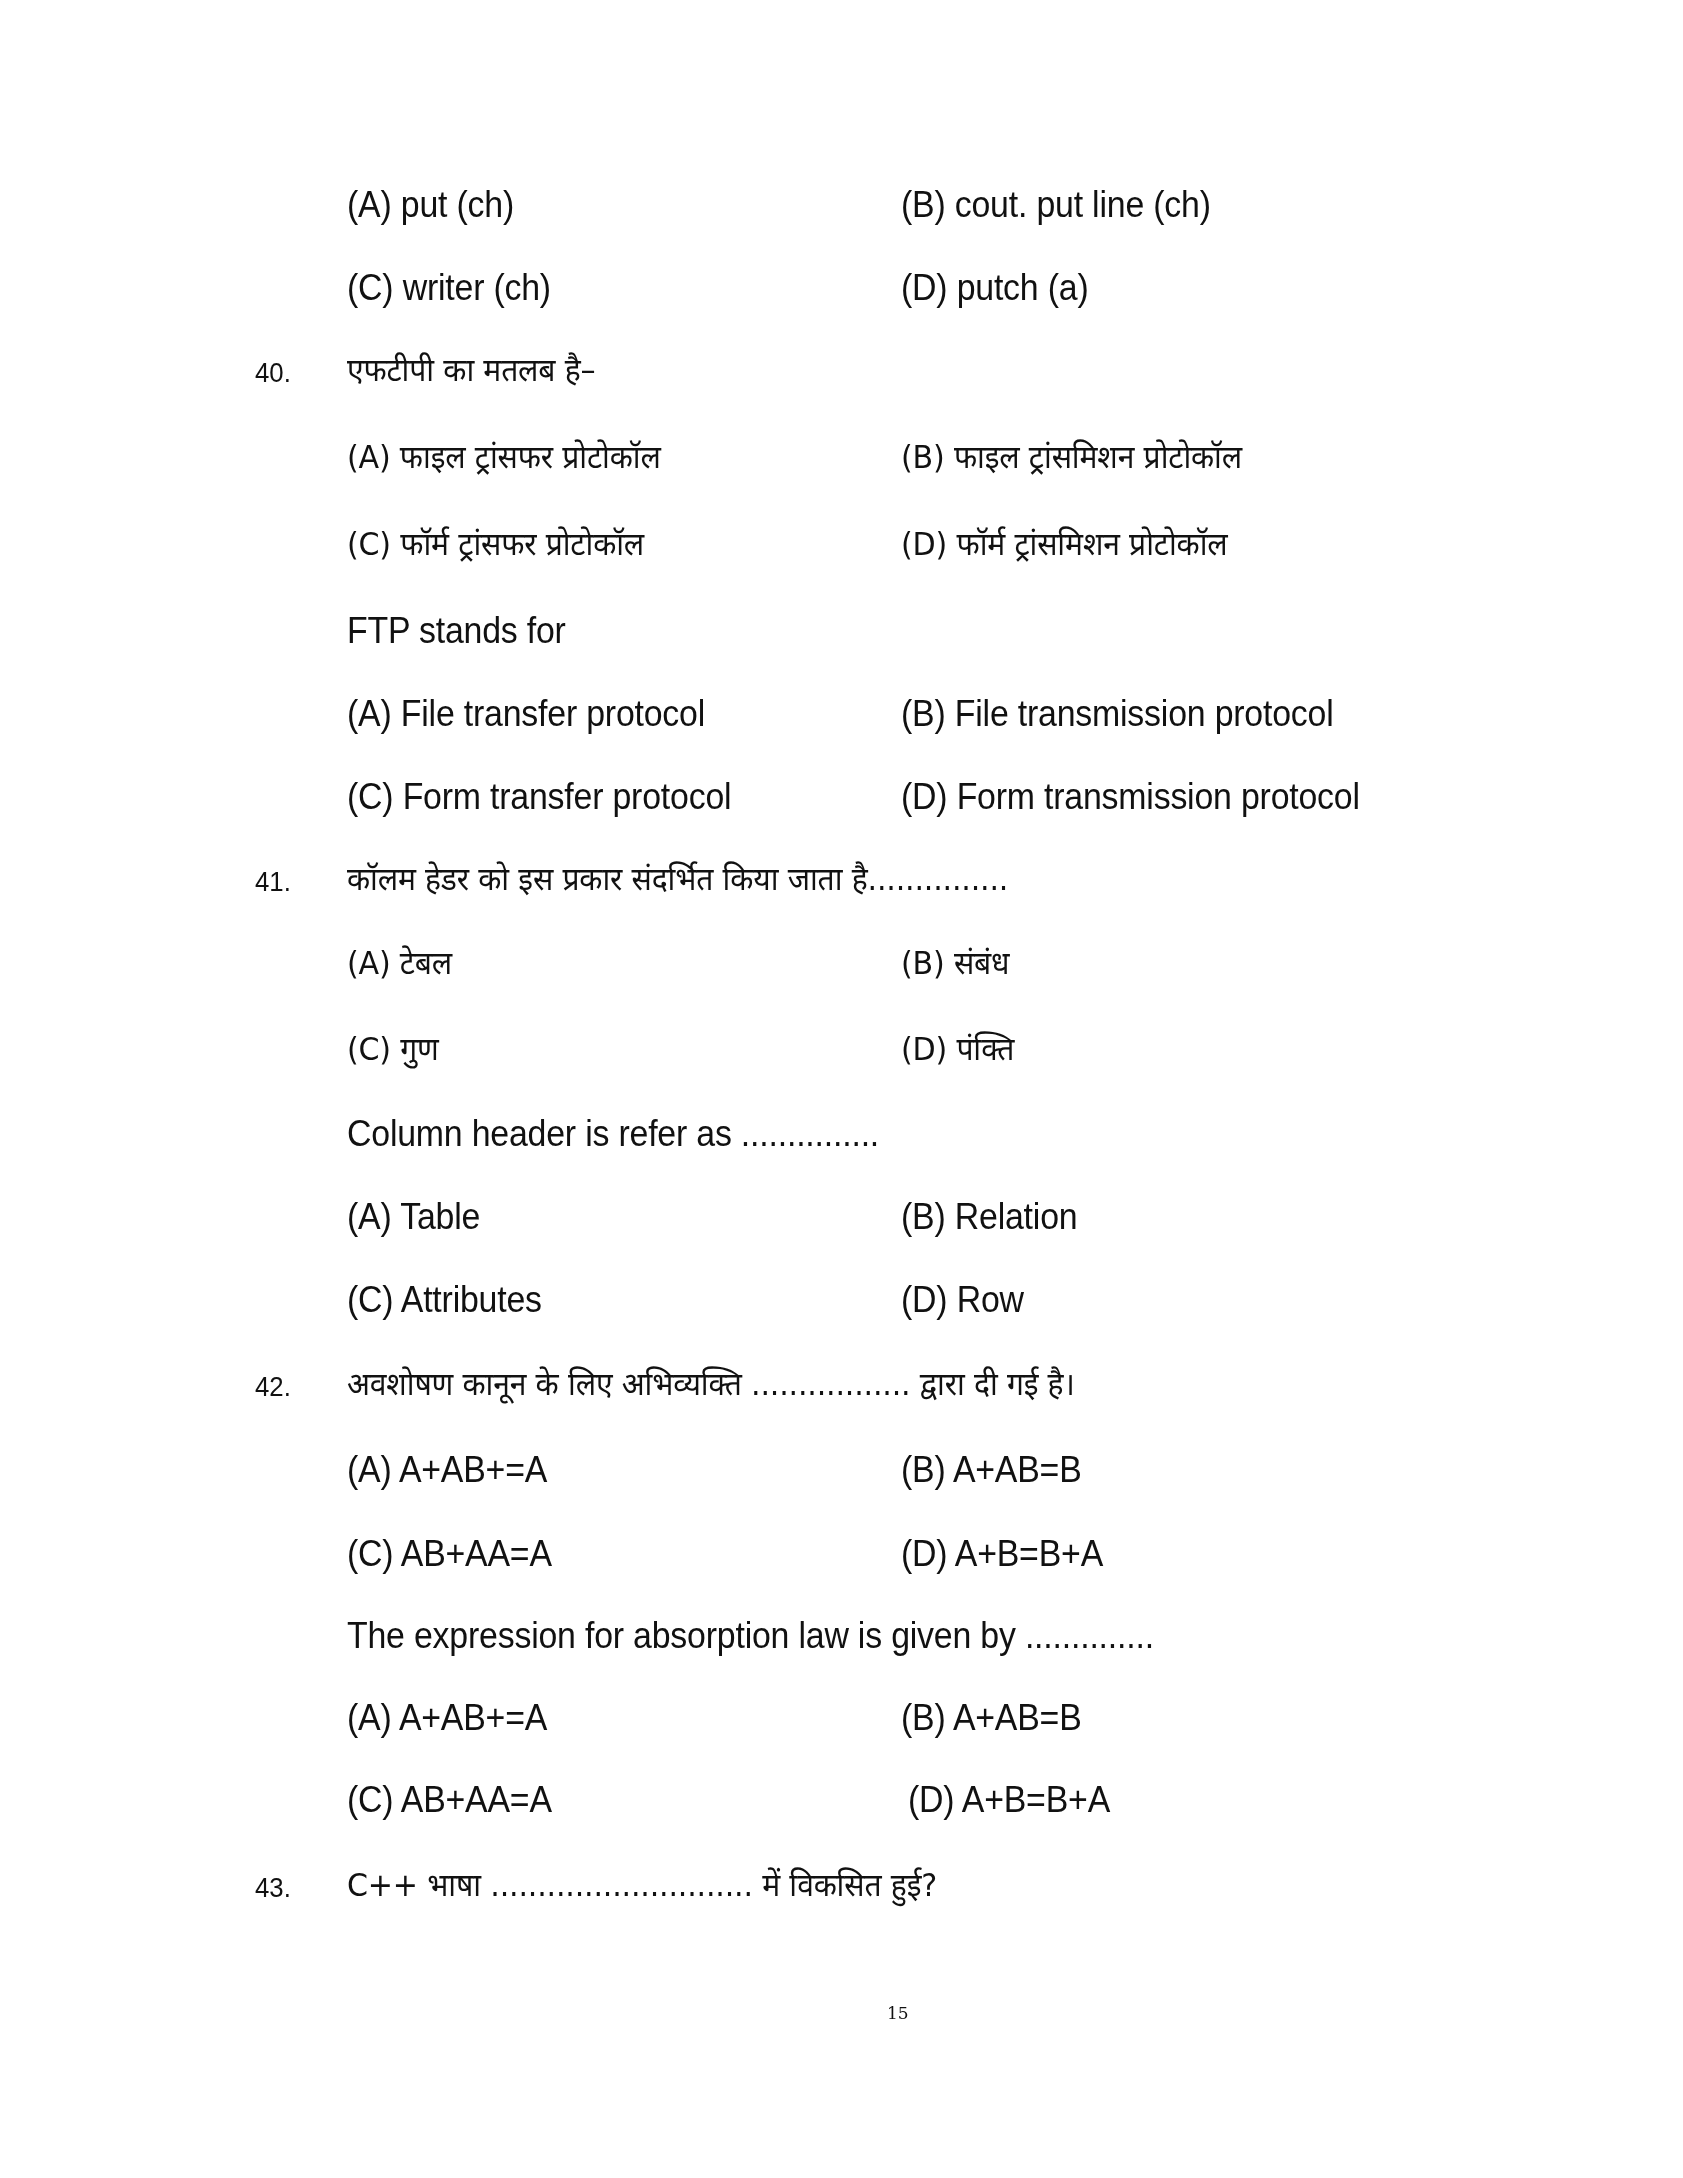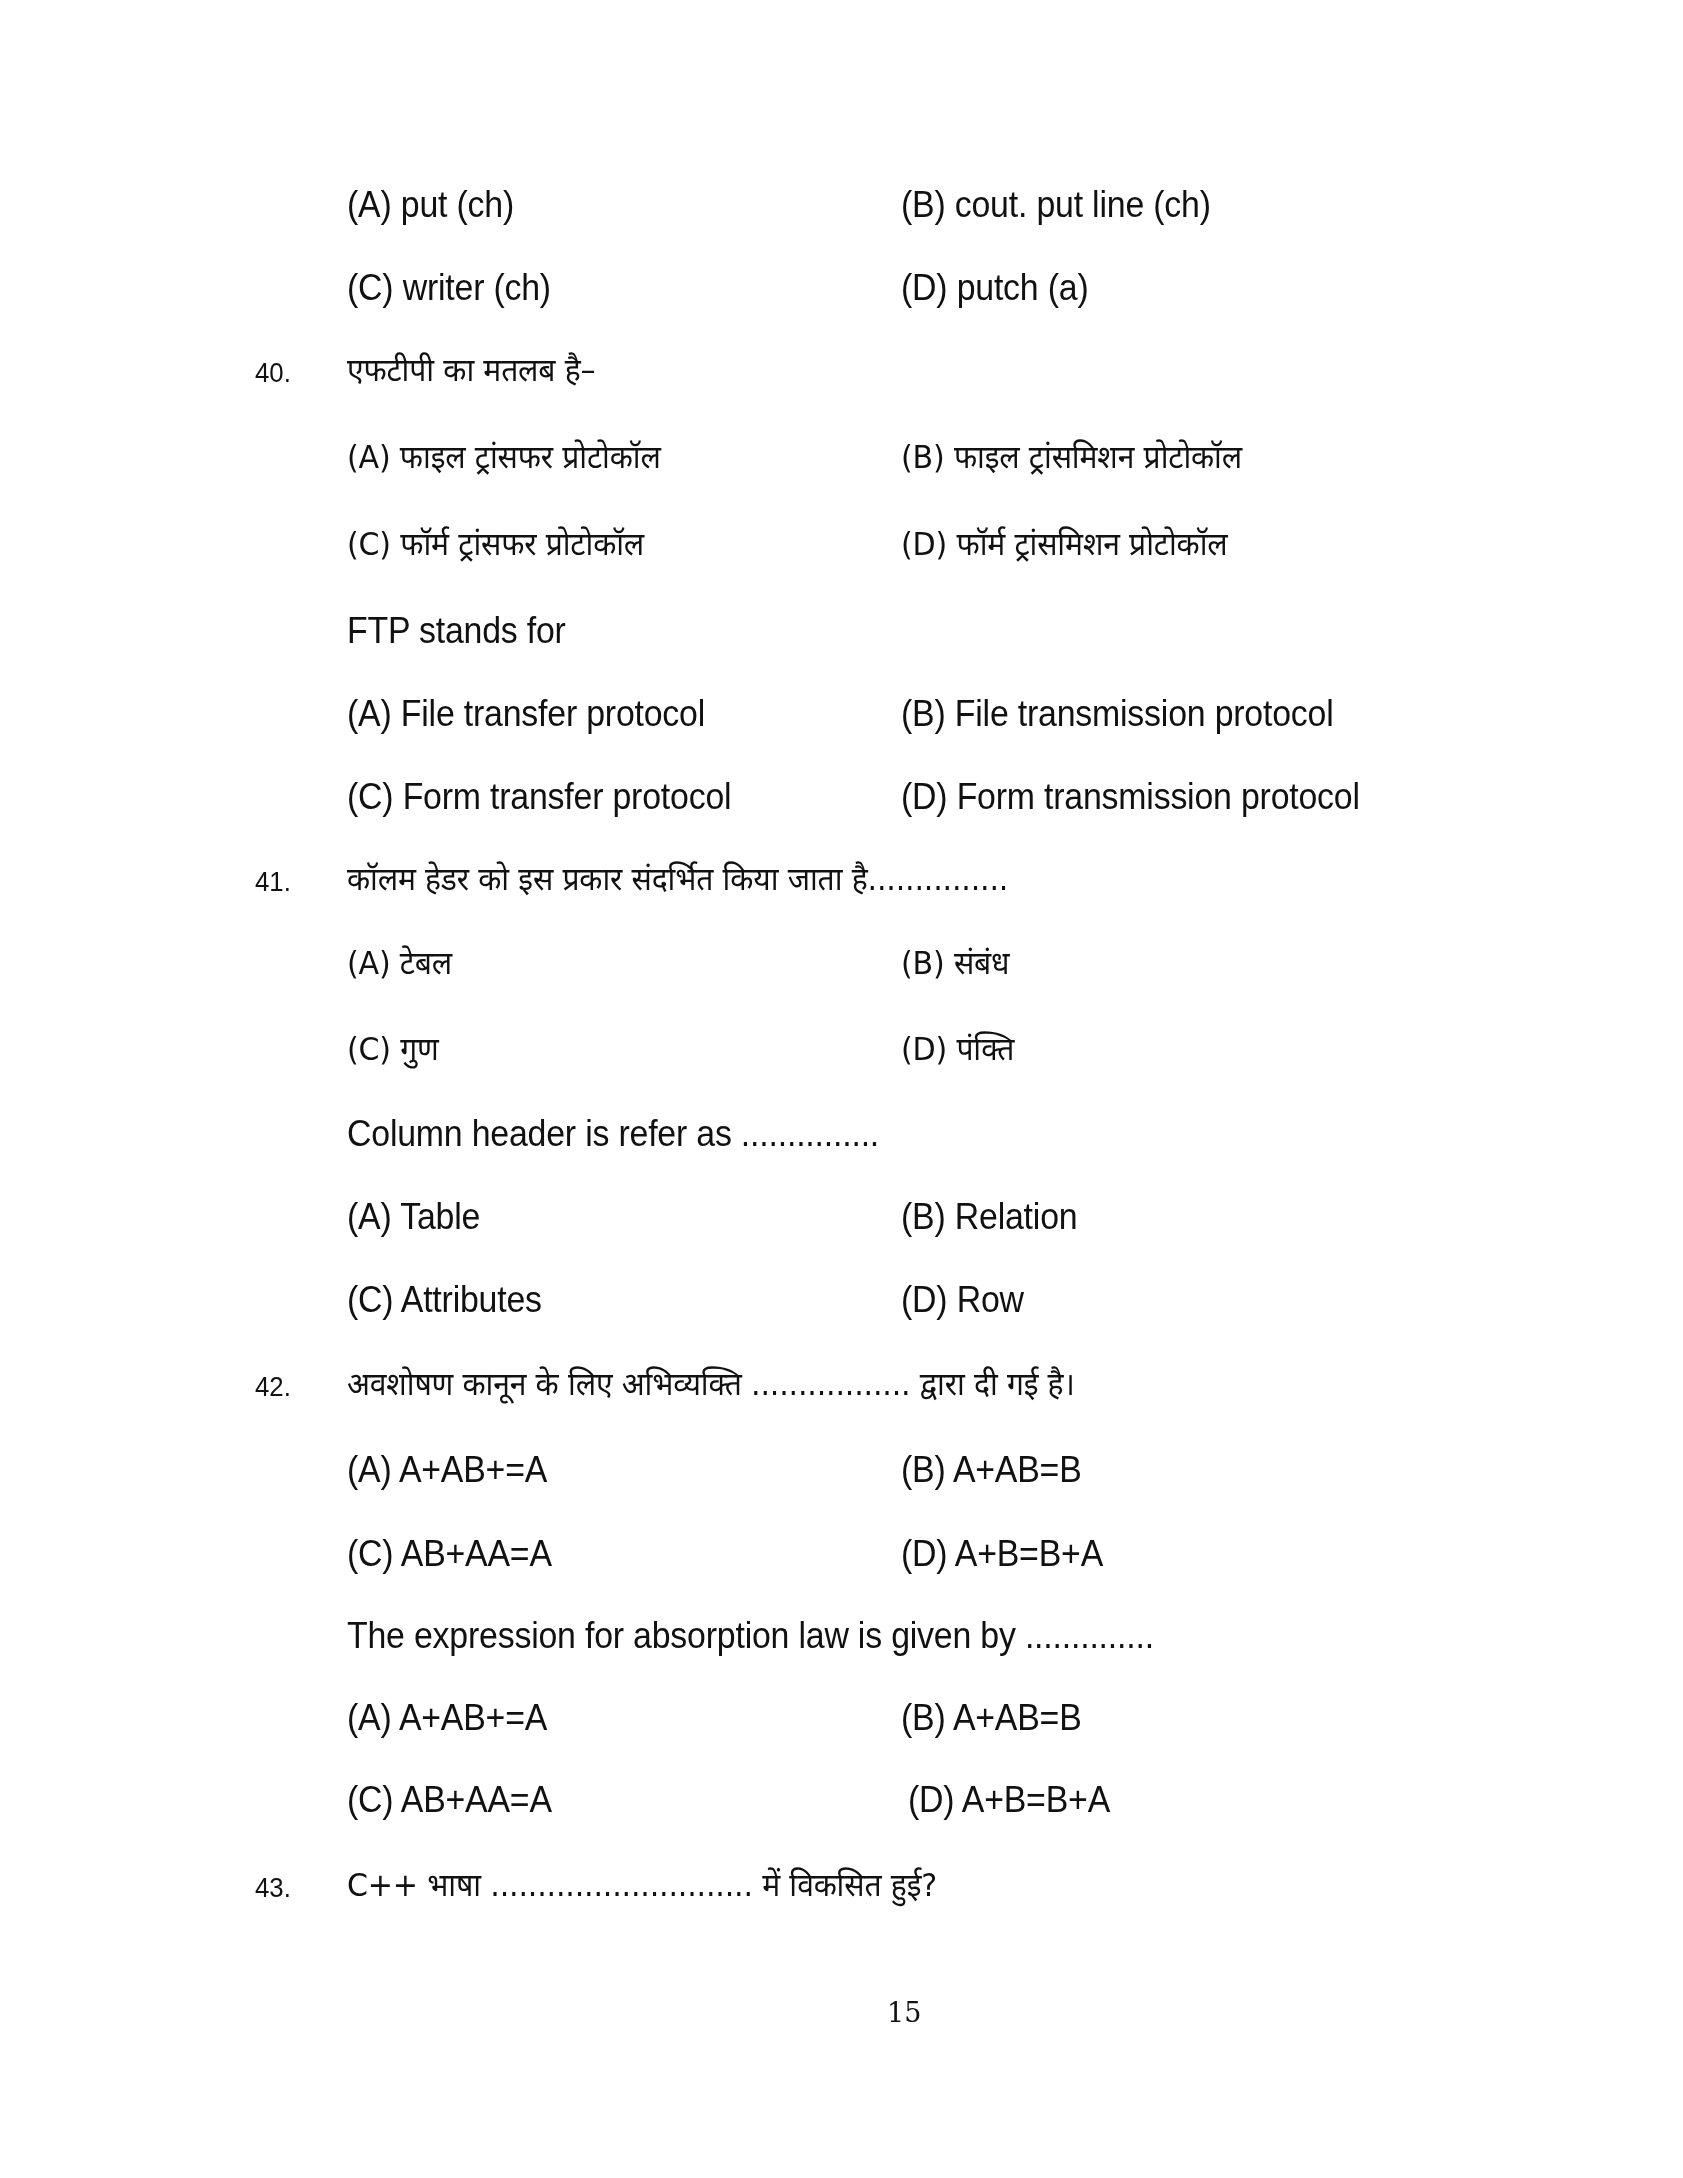--- a/index.html
+++ b/index.html
@@ -46,21 +46,21 @@
     }
     .colA { left: 347px; }
     .colB { left: 901px; }
     .colB2 { left: 908px; }
     .stem { left: 347px; }
     .page-number {
       position: absolute;
       left: 887px;
       top: 1998px;
       font-family: "DejaVu Serif", serif;
-      font-size: 27px;
+      font-size: 17px;
       line-height: 30px;
     }
   </style>
 </head>
 <body>
 
 <div class="page">
 
   <div class="line colA" style="top:183px">(A) put (ch)</div>
   <div class="line colB" style="top:183px">(B) cout. put line (ch)</div>

